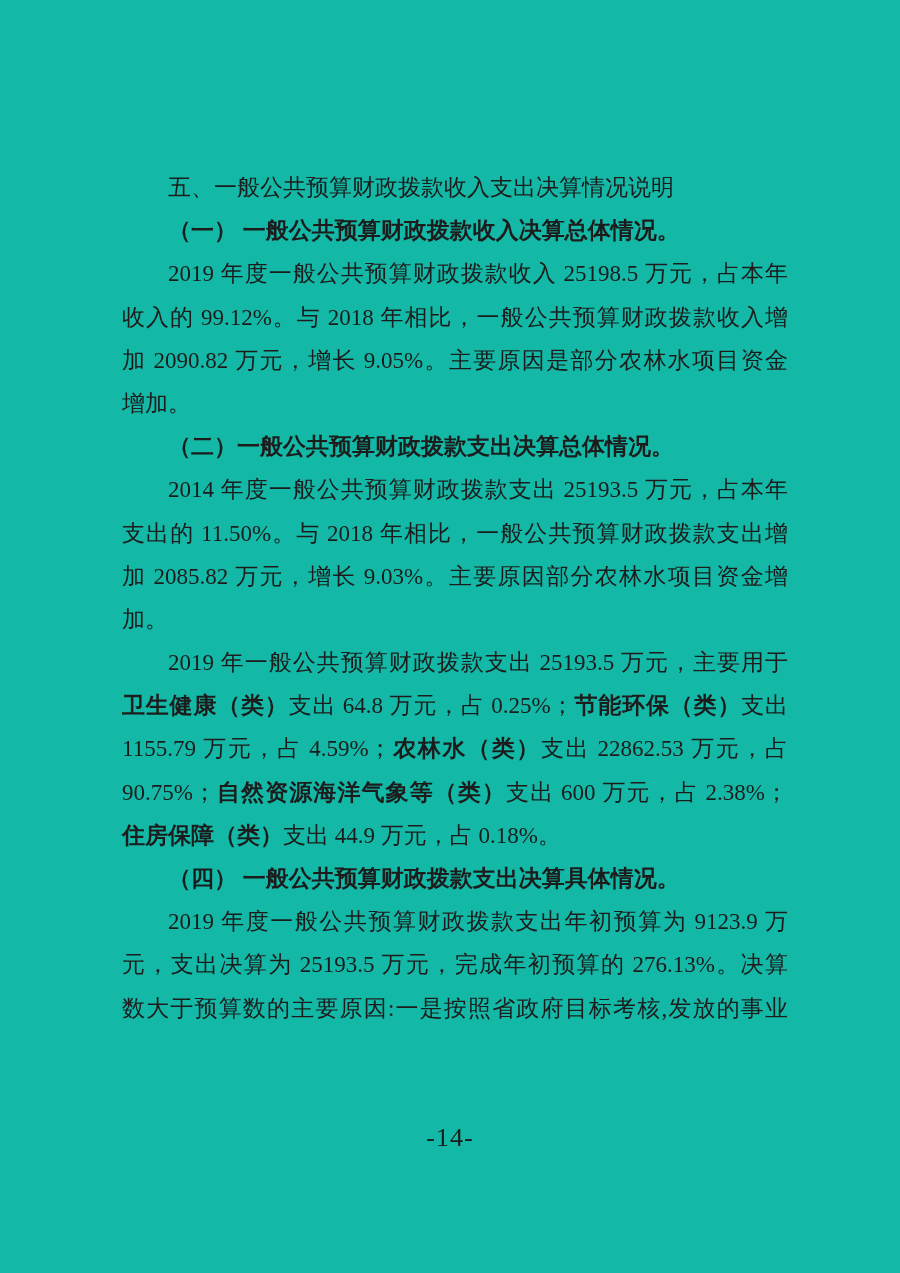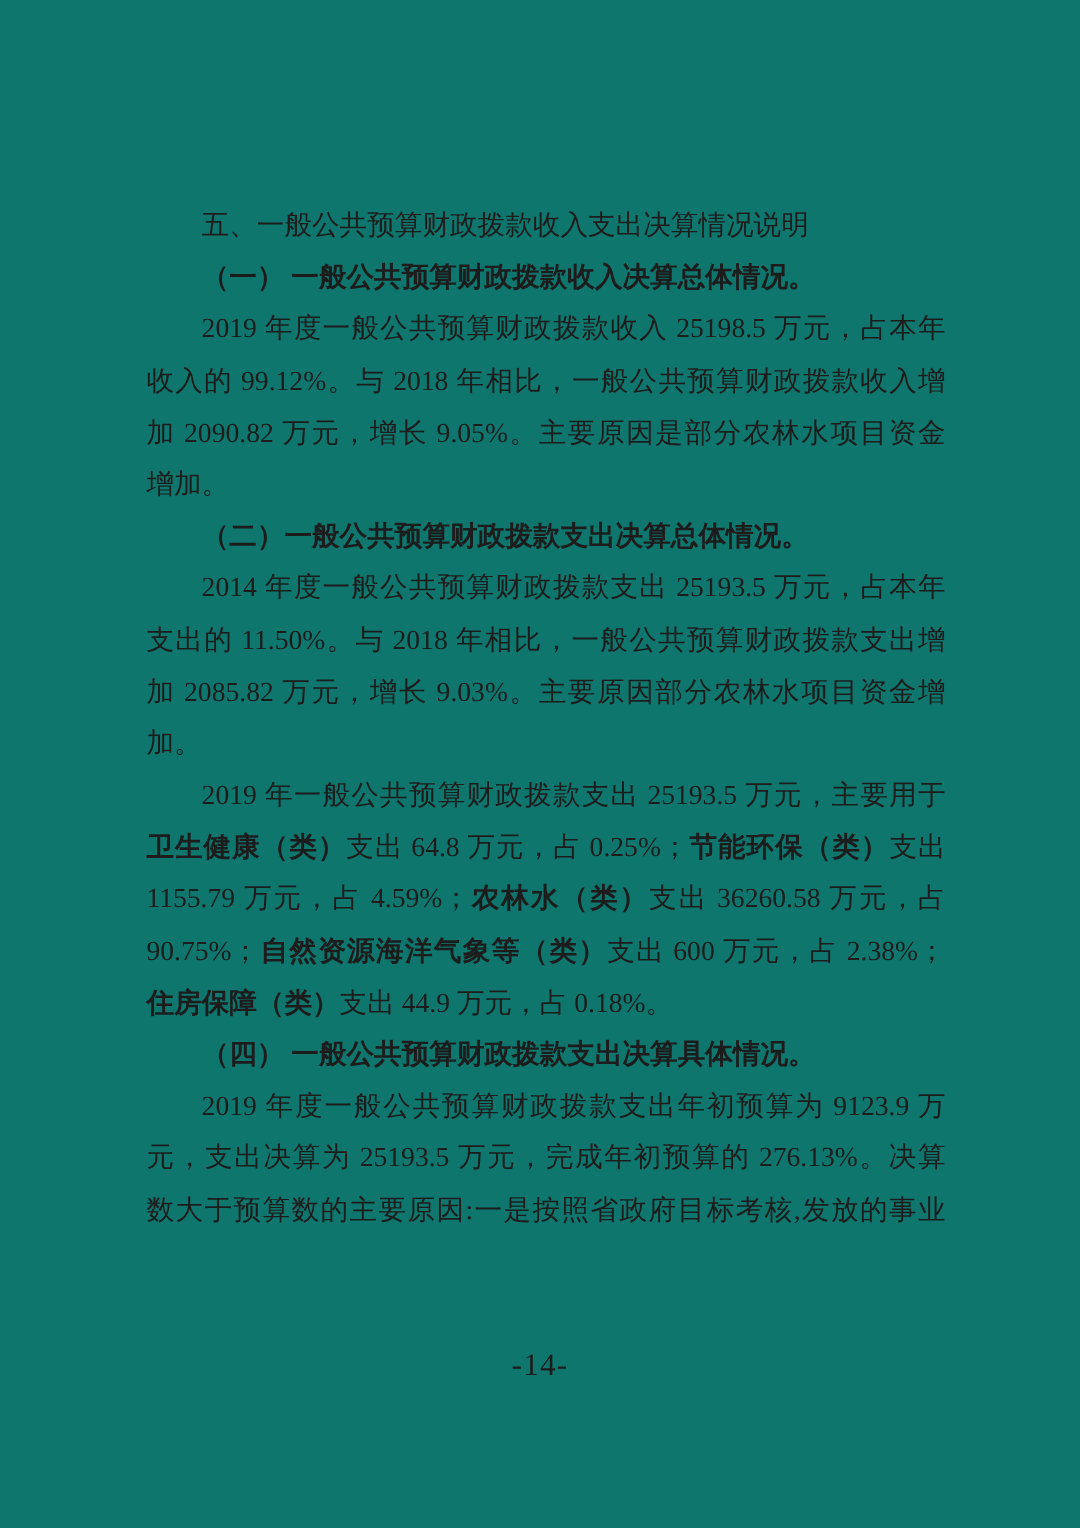--- a/index.html
+++ b/index.html
@@ -4,21 +4,21 @@
 <style>
   html, body {
     margin: 0;
     padding: 0;
     background: #ffffff;
   }
   .page {
     position: relative;
     width: 900px;
     height: 1273px;
-    background: #0f766e;
+    background: #14b8a6;
     overflow: hidden;
     font-family: "Liberation Serif", "DejaVu Serif", serif;
     color: #1c1c1c;
   }
   .content {
     position: absolute;
     left: 122px;
     top: 166px;
     width: 666px;
   }
@@ -63,21 +63,21 @@
       <div class="line full"><span class="seg">收入的 99.12%。与 2018 年相比，一般公共预算财政拨款收入增</span></div>
       <div class="line full"><span class="seg">加 2090.82 万元，增长 9.05%。主要原因是部分农林水项目资金</span></div>
       <div class="line"><span class="seg">增加。</span></div>
       <div class="line indent"><span class="seg bold">（二）一般公共预算财政拨款支出决算总体情况。</span></div>
       <div class="line full indent"><span class="seg">2014 年度一般公共预算财政拨款支出 25193.5 万元，占本年</span></div>
       <div class="line full"><span class="seg">支出的 11.50%。与 2018 年相比，一般公共预算财政拨款支出增</span></div>
       <div class="line full"><span class="seg">加 2085.82 万元，增长 9.03%。主要原因部分农林水项目资金增</span></div>
       <div class="line"><span class="seg">加。</span></div>
       <div class="line full indent"><span class="seg">2019 年一般公共预算财政拨款支出 25193.5 万元，主要用于</span></div>
       <div class="line full"><span class="seg bold">卫生健康（类）</span><span class="seg">支出 64.8 万元，占 0.25%；</span><span class="seg bold">节能环保（类）</span><span class="seg">支出</span></div>
-      <div class="line full"><span class="seg">1155.79 万元，占 4.59%；</span><span class="seg bold">农林水（类）</span><span class="seg">支出 36260.58 万元，占</span></div>
+      <div class="line full"><span class="seg">1155.79 万元，占 4.59%；</span><span class="seg bold">农林水（类）</span><span class="seg">支出 22862.53 万元，占</span></div>
       <div class="line full"><span class="seg">90.75%；</span><span class="seg bold">自然资源海洋气象等（类）</span><span class="seg">支出 600 万元，占 2.38%；</span></div>
       <div class="line"><span class="seg bold">住房保障（类）</span><span class="seg">支出 44.9 万元，占 0.18%。</span></div>
       <div class="line indent"><span class="seg bold">（四） 一般公共预算财政拨款支出决算具体情况。</span></div>
       <div class="line full indent"><span class="seg">2019 年度一般公共预算财政拨款支出年初预算为 9123.9 万</span></div>
       <div class="line full"><span class="seg">元，支出决算为 25193.5 万元，完成年初预算的 276.13%。决算</span></div>
       <div class="line full"><span class="seg">数大于预算数的主要原因:一是按照省政府目标考核,发放的事业</span></div>
     </div>
   <div class="page-number">-14-</div>
 </div>
 

